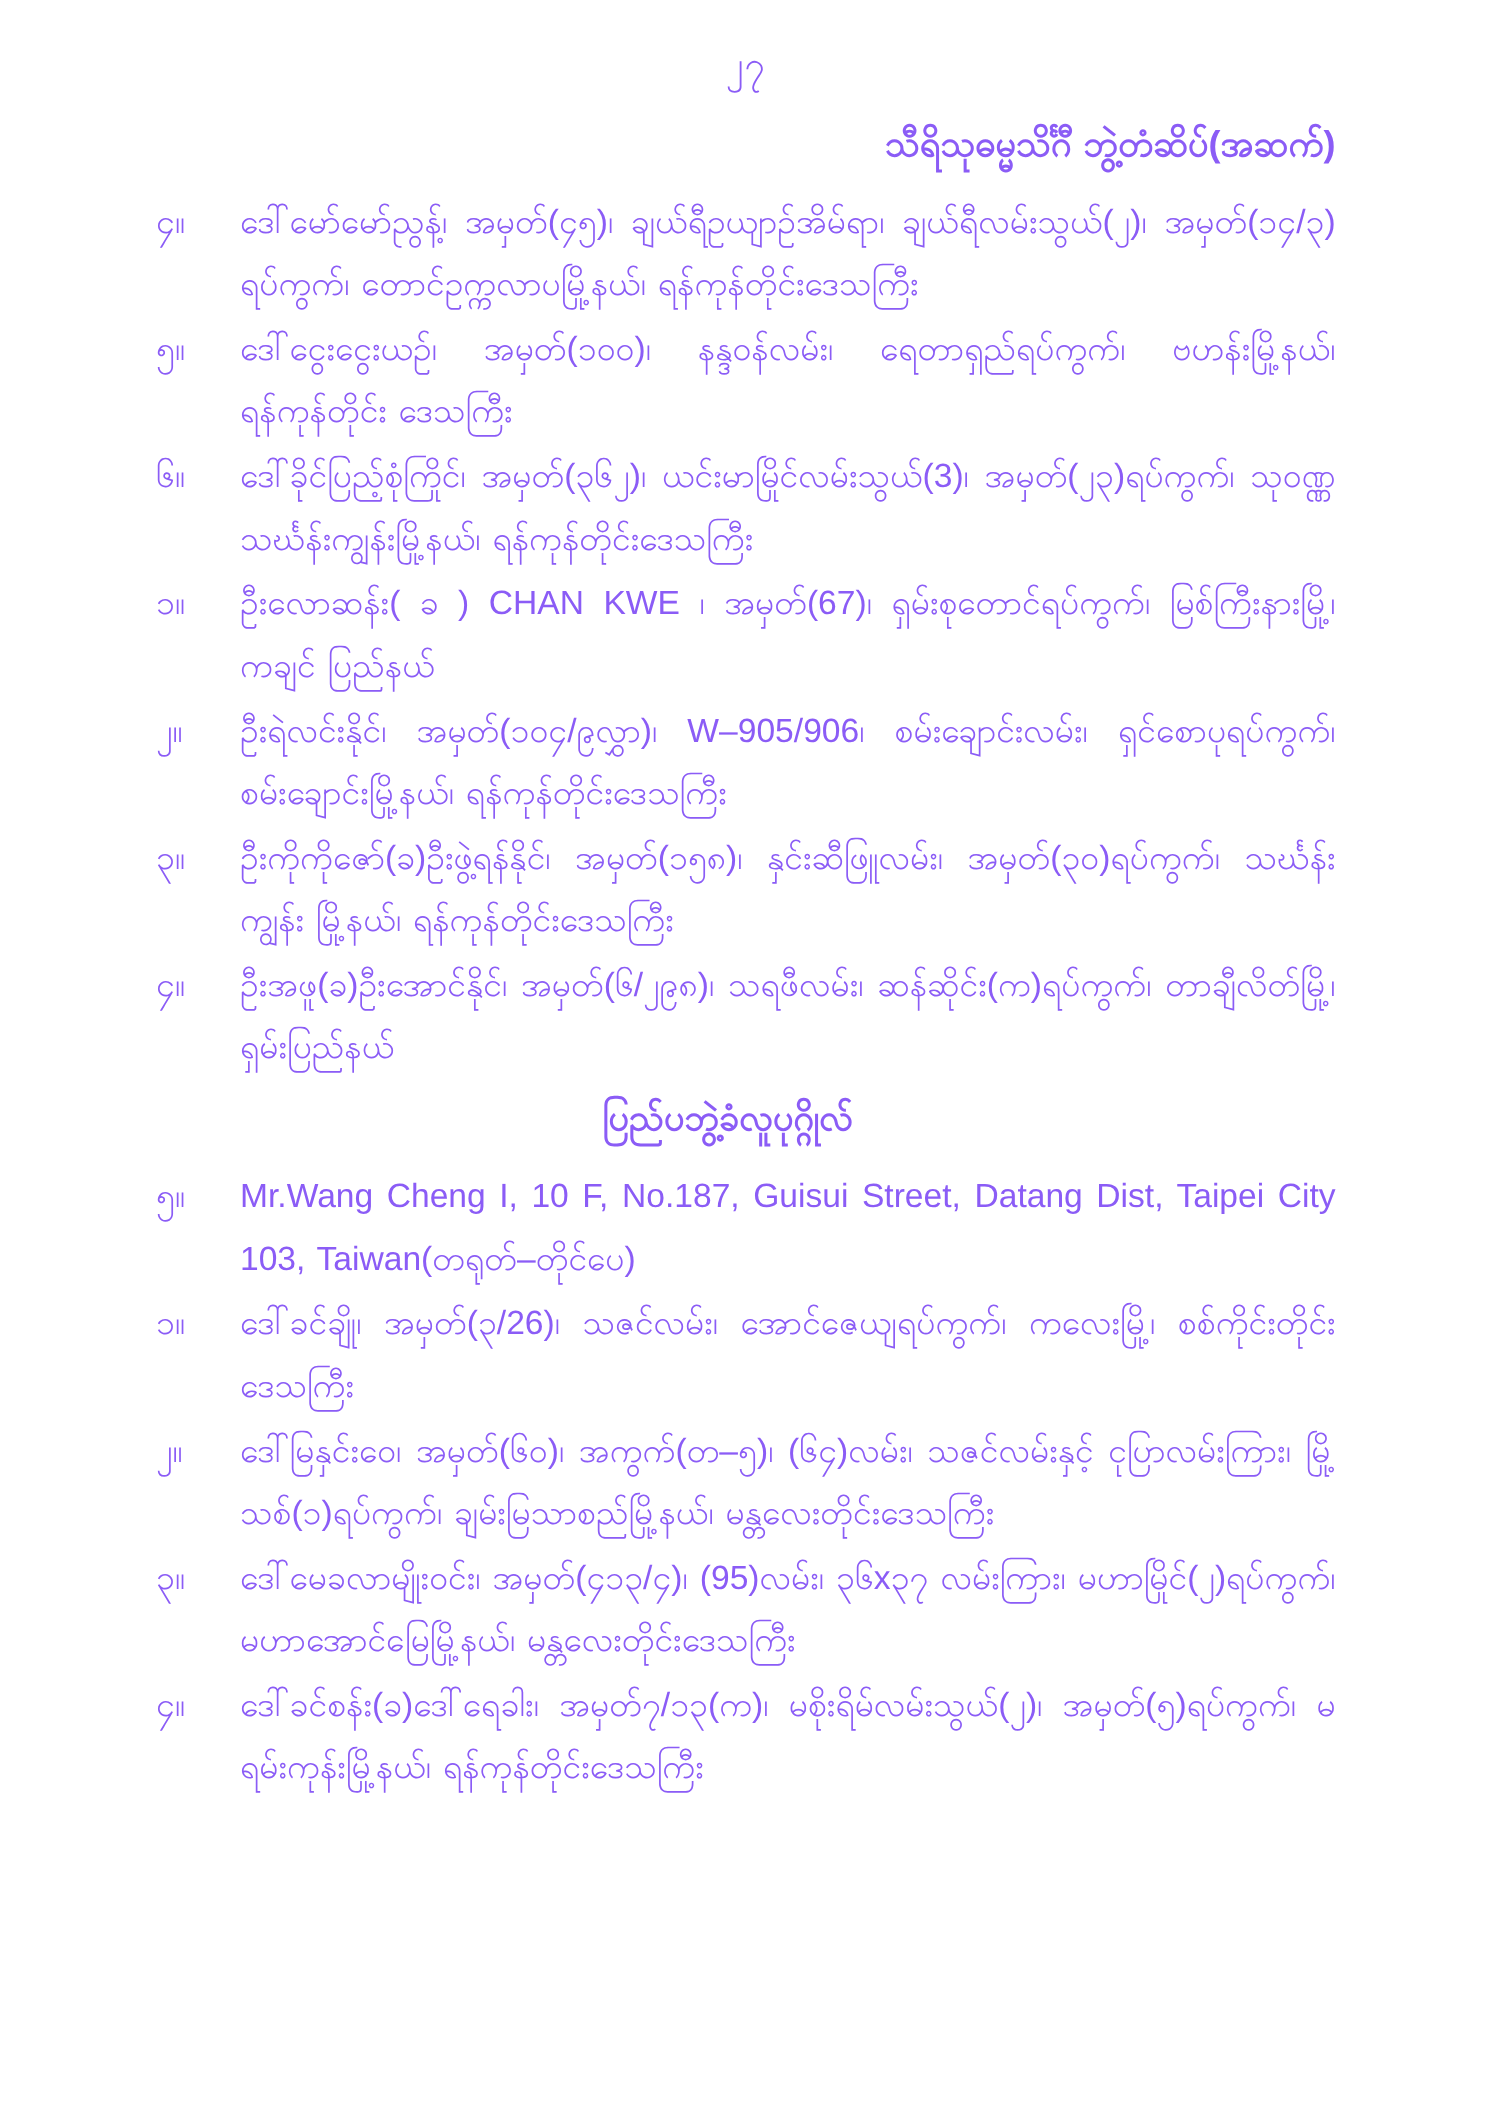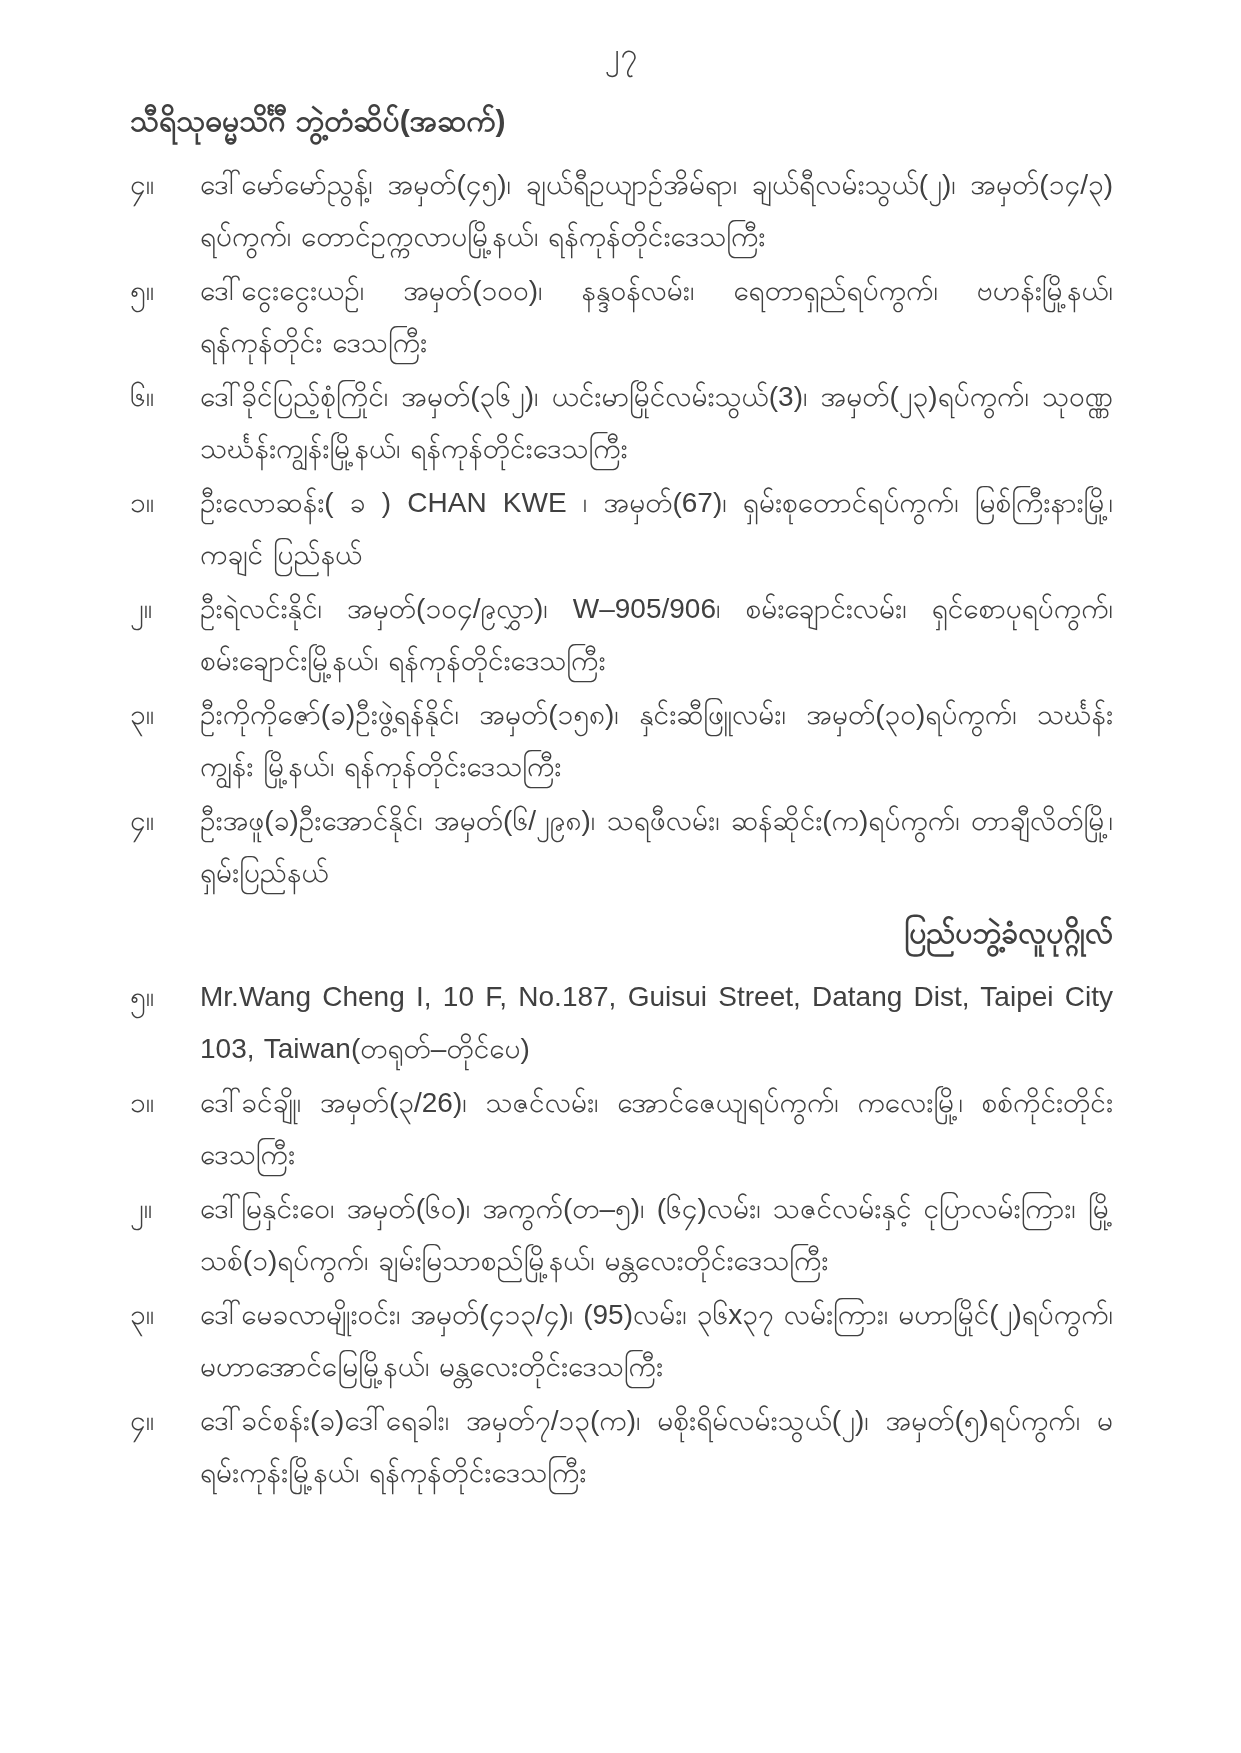--- a/index.html
+++ b/index.html
@@ -5,41 +5,41 @@
   html, body {
     margin: 0;
     padding: 0;
     background: #ffffff;
   }
   .page {
     position: relative;
     width: 1241px;
     height: 1753px;
     background: #ffffff;
-    color: #404040;
+    color: #8b5cf6;
     font-family: "Liberation Sans", "DejaVu Sans", sans-serif;
     box-sizing: border-box;
     padding: 34px 128px 40px 130px;
     overflow: hidden;
   }
   .page-number {
     text-align: center;
     font-size: 30px;
     font-weight: 400;
     margin-bottom: 18px;
     letter-spacing: 1px;
   }
   .section-heading {
     font-size: 30px;
     font-weight: 700;
     margin: 10px 0 14px 0;
     line-height: 48px;
   }
-  .section-heading.center { text-align: left; }
-  .section-heading.left   { text-align: right; margin-left: -30px; }
+  .section-heading.center { text-align: right; }
+  .section-heading.left   { text-align: center; margin-left: -30px; }
   .item {
     display: flex;
     align-items: flex-start;
     font-size: 28px;
     line-height: 52px;
     margin: 0 0 2px 0;
   }
   .item .num {
     flex: 0 0 70px;
     width: 70px;

